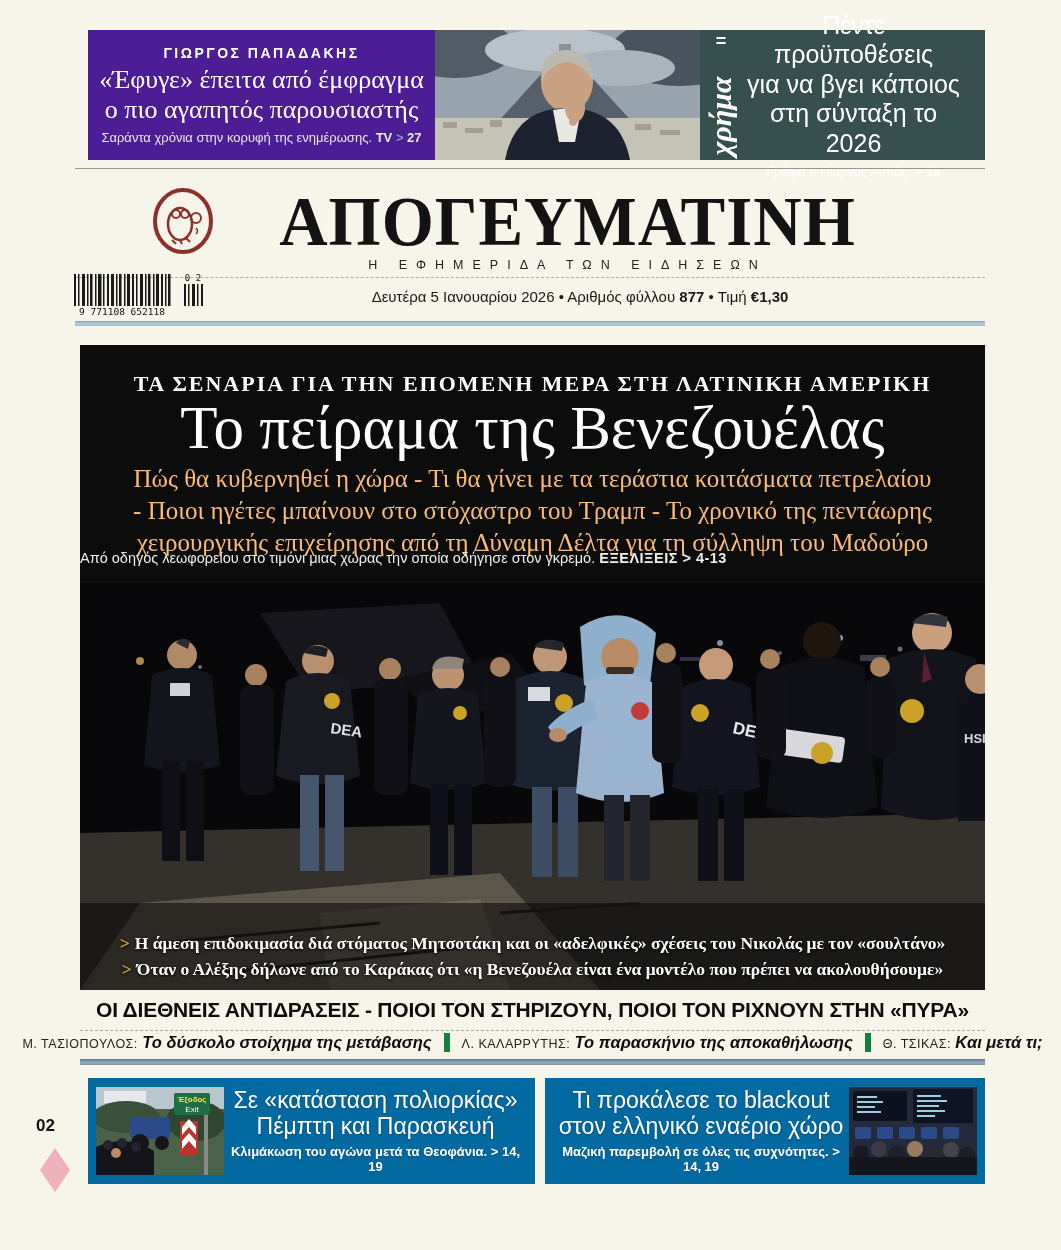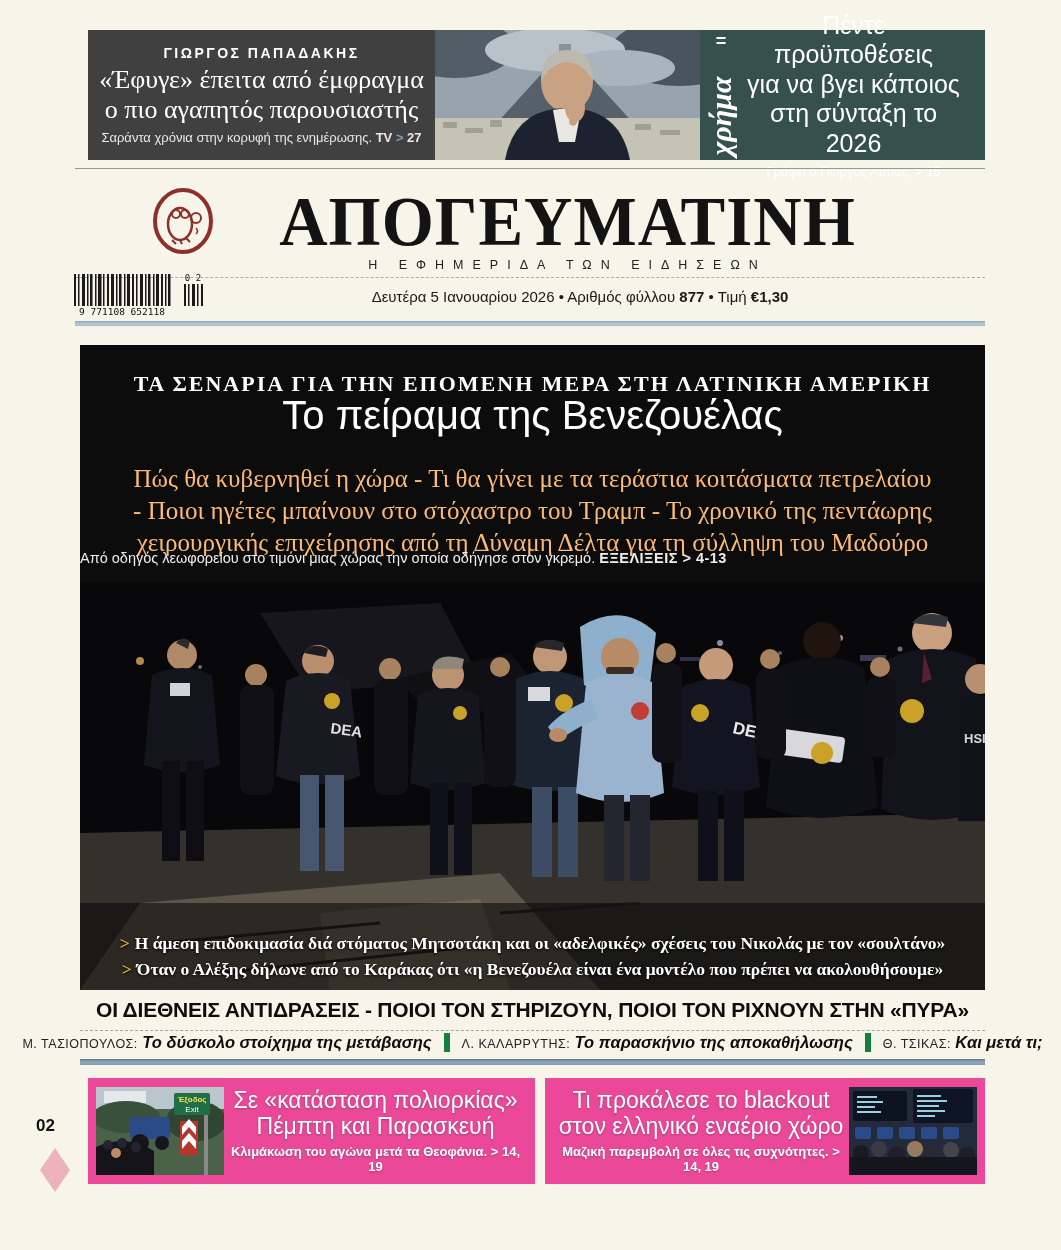--- a/index.html
+++ b/index.html
@@ -5,21 +5,21 @@
   * { margin:0; padding:0; box-sizing:border-box; }
   html,body { background:#e9e6da; }
   .page {
     position:relative; width:1061px; height:1250px;
     background:#f7f4e9; overflow:hidden;
     font-family:"Liberation Sans", sans-serif; color:#111;
   }
   
   .banner-left {
     position:absolute; left:88px; top:30px; width:347px; height:130px;
-    background:#404040; color:#fff; text-align:center;
+    background:#4c1d95; color:#fff; text-align:center;
     display:flex; flex-direction:column; justify-content:center; gap:4px;
     padding:6px 10px;
   }
   .b-left-kicker { font-size:14px; font-weight:bold; letter-spacing:2.5px; }
   .b-left-headline { font-family:"Liberation Serif", serif; font-size:26px; line-height:1.12; font-weight:400; }
   .b-left-sub { font-size:13px; color:#e8e8ea; margin-top:2px; }
   .b-left-sub b { font-weight:bold; }
   .arrow-blue { color:#7d9ec4; font-weight:bold; }
   .top-photo { position:absolute; left:435px; top:30px; width:265px; height:130px; background:#7d8892; }
   .banner-right {
@@ -63,21 +63,21 @@
   .lead-block {
     position:absolute; left:80px; top:345px; width:905px; height:645px;
     background:#0c0c0d; color:#fff; overflow:hidden;
   }
   .lead-kicker {
     position:absolute; top:26px; left:0; width:100%; text-align:center;
     font-family:"Liberation Serif", serif; font-weight:bold; font-size:22px; letter-spacing:2px;
   }
   .lead-headline {
     position:absolute; top:48px; left:0; width:100%; text-align:center;
-    font-family:Liberation Sans, sans-serif; font-weight:400; font-size:40px; letter-spacing:0px;
+    font-family:Liberation Serif, serif; font-weight:400; font-size:61px; letter-spacing:0px;
   }
   .lead-deck {
     position:absolute; top:118px; left:0; width:100%; text-align:center;
     font-family:"Liberation Serif", serif; font-size:25px; line-height:1.28; color:#fdba74;
   }
   .lead-note {
     position:absolute; top:205px; left:0; width:100%; text-align:left;
     font-size:14.5px; color:#eee;
   }
   .lead-note b { font-weight:bold; letter-spacing:0.5px; }
@@ -100,21 +100,21 @@
     display:flex; justify-content:center; align-items:center;
   }
   .columnist { padding:0 12px; white-space:nowrap; }
   .columnist + .columnist { border-left:6px solid #15803d; }
   .col-name { font-size:12.5px; letter-spacing:0.5px; color:#222; }
   .col-title { font-size:16.5px; font-weight:bold; font-style:italic; color:#0d0d0d; }
   .rule-blue-bottom { position:absolute; left:80px; top:1059px; width:905px; height:6px; background:linear-gradient(180deg,#5f7890,#93aabf 55%,#7e97ad); }
 
   
   .teaser {
-    position:absolute; top:1078px; height:106px; background:#ec4899;
+    position:absolute; top:1078px; height:106px; background:#0369a1;
     display:flex; align-items:center; padding:8px;
   }
   .teaser-left { left:88px; width:447px; }
   .teaser-right { left:545px; width:440px; }
   .teaser-photo { flex:0 0 128px; height:88px; }
   .teaser-text { flex:1; text-align:center; color:#fff; }
   .teaser-headline { font-size:23px; line-height:1.12; text-shadow:0 1px 2px rgba(40,60,80,.45); }
   .teaser-sub { font-size:13px; font-weight:bold; margin-top:5px; text-shadow:0 1px 2px rgba(40,60,80,.45); }
 
   

